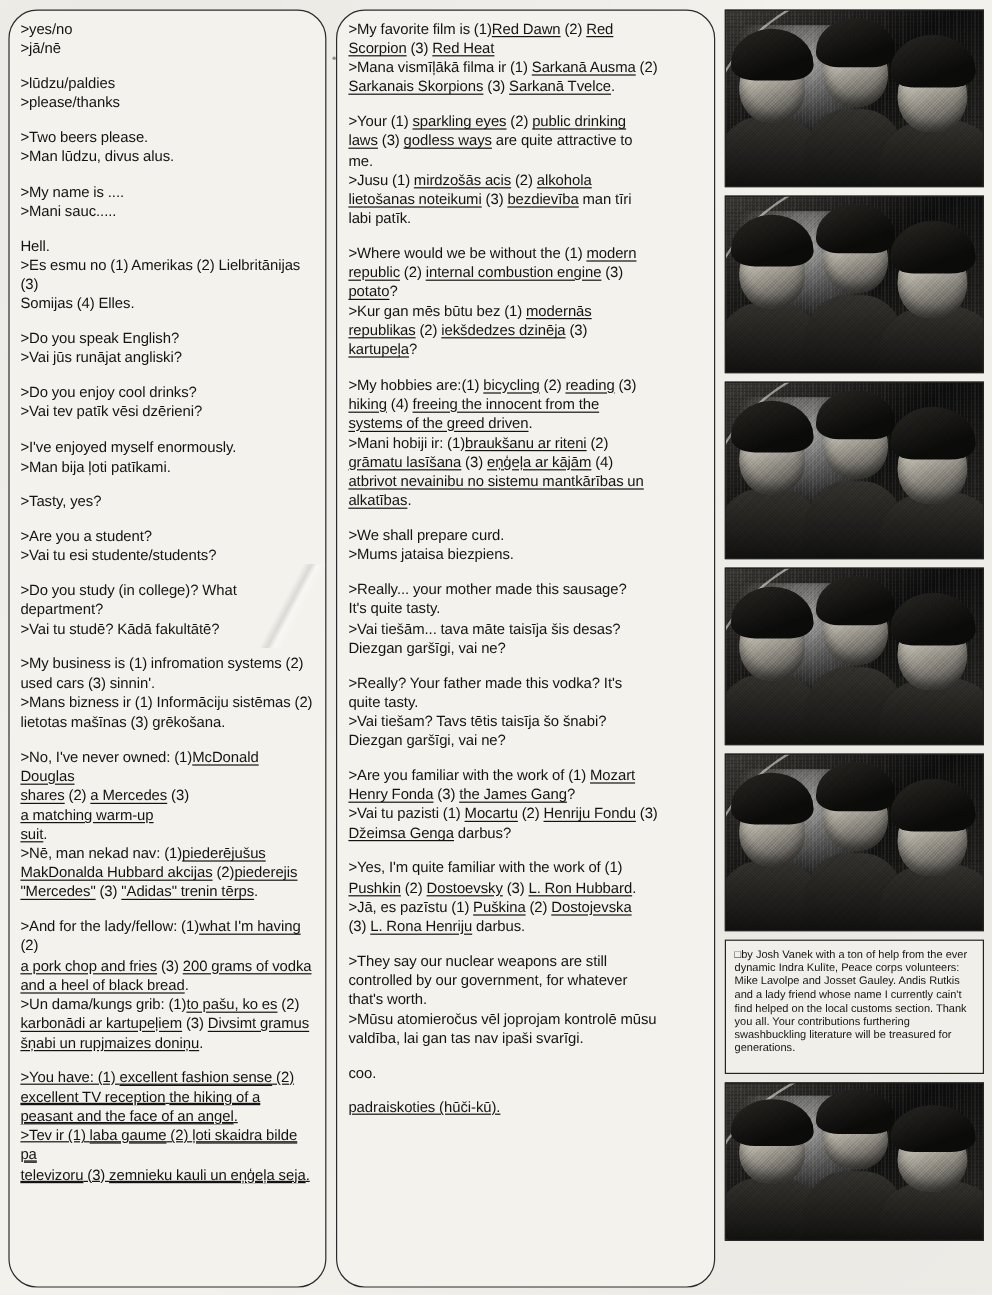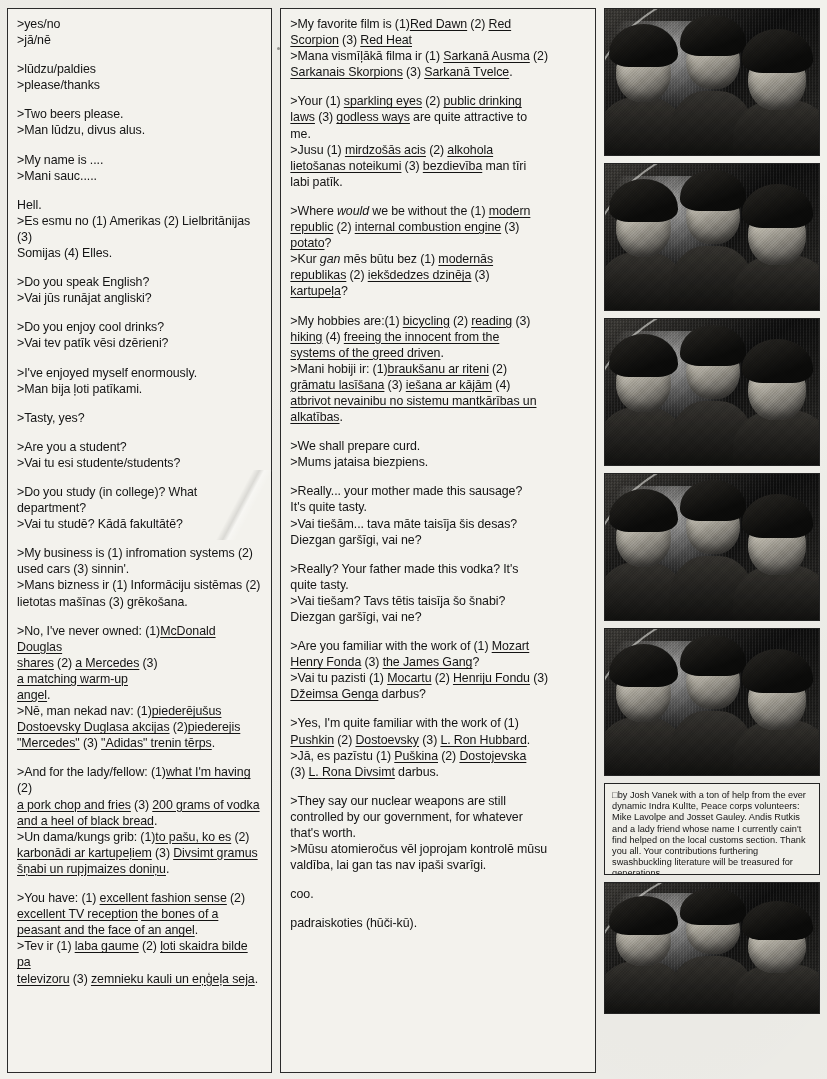--- a/index.html
+++ b/index.html
@@ -23,20 +23,21 @@
     background:
       radial-gradient(ellipse at 18% 12%, rgba(0,0,0,0.035), rgba(0,0,0,0) 55%),
       radial-gradient(ellipse at 82% 80%, rgba(0,0,0,0.04), rgba(0,0,0,0) 60%),
       #f2f1ec;
     display: flex;
     gap: 8px;
   }
   .col {
     position: relative;
     box-sizing: border-box;
+    border-radius: 24px;
   }
   .col-left {
     width: 278px;
     border: 1px solid #2b2b2b;
     background: #f3f2ed;
     padding: 7px 8px 6px 9px;
   }
   .col-mid {
     width: 331px;
     border: 1px solid #2b2b2b;
@@ -49,39 +50,39 @@
     flex-direction: column;
     gap: 7px;
   }
   .block {
     margin: 0 0 13px 0;
     font-size: 12.4px;
     line-height: 16.1px;
     letter-spacing: -0.05px;
     word-spacing: -0.2px;
   }
-  .block:last-child { margin-bottom: 0; }
+  .block:last-child { margin-bottom: 0; text-decoration: underline; }
   .line { display: block; }
   .u { text-decoration: underline; text-underline-offset: 1.5px; }
-  .i { font-style: italic; }
+  .i { }
   .photo {
     border: 1px solid #232323;
     background: #111;
     height: 146px;
     position: relative;
     overflow: hidden;
   }
   .photo.small { height: 130px; }
   .credit-box {
     border: 1px solid #232323;
     background: #f0efe9;
     padding: 6px 7px 7px 7px;
     font-size: 9.2px;
     line-height: 11.2px;
-    height: 92px;
+    height: 112px;
     box-sizing: border-box;
     overflow: hidden;
   }
   
   .ph-bg {
     position: absolute;
     inset: 0;
     background:
       repeating-linear-gradient(90deg, rgba(255,255,255,0.06) 0 1px, rgba(0,0,0,0) 1px 3px),
       repeating-linear-gradient(0deg, rgba(0,0,0,0.16) 0 1px, rgba(0,0,0,0) 1px 3px),
@@ -209,36 +210,36 @@
     <div class="block">
       <span class="line">&gt;My business is (1) infromation systems (2)</span>
       <span class="line">used cars (3) sinnin'.</span>
       <span class="line">&gt;Mans bizness ir (1) Informāciju sistēmas (2)</span>
       <span class="line">lietotas mašīnas (3) grēkošana.</span>
     </div>
     <div class="block">
       <span class="line"><span>&gt;No, I've never owned: (1)</span><span class="u">McDonald Douglas</span></span>
       <span class="line"><span class="u">shares</span><span> (2) </span><span class="u">a Mercedes</span><span> (3)</span></span>
       <span class="line"><span class="u">a matching warm-up</span></span>
-      <span class="line"><span class="u">angel</span><span>.</span></span>
+      <span class="line"><span class="u">suit</span><span>.</span></span>
       <span class="line"><span>&gt;Nē, man nekad nav: (1)</span><span class="u">piederējušus</span></span>
-      <span class="line"><span class="u">Dostoevsky Duglasa akcijas</span><span> (2)</span><span class="u">piederejis</span></span>
+      <span class="line"><span class="u">MakDonalda Hubbard akcijas</span><span> (2)</span><span class="u">piederejis</span></span>
       <span class="line"><span class="u">"Mercedes"</span><span> (3) </span><span class="u">"Adidas" trenin tērps</span><span>.</span></span>
     </div>
     <div class="block">
       <span class="line"><span>&gt;And for the lady/fellow: (1)</span><span class="u">what I'm having</span><span> (2)</span></span>
       <span class="line"><span class="u">a pork chop and fries</span><span> (3) </span><span class="u">200 grams of vodka</span></span>
       <span class="line"><span class="u">and a heel of black bread</span><span>.</span></span>
       <span class="line"><span>&gt;Un dama/kungs grib: (1)</span><span class="u">to pašu, ko es</span><span> (2)</span></span>
       <span class="line"><span class="u">karbonādi ar kartupeļiem</span><span> (3) </span><span class="u">Divsimt gramus</span></span>
       <span class="line"><span class="u">šņabi un rupjmaizes doniņu</span><span>.</span></span>
     </div>
     <div class="block">
       <span class="line"><span>&gt;You have: (1) </span><span class="u">excellent fashion sense</span><span> (2)</span></span>
-      <span class="line"><span class="u">excellent TV reception</span><span> </span><span class="u">the bones of a</span></span>
+      <span class="line"><span class="u">excellent TV reception</span><span> </span><span class="u">the hiking of a</span></span>
       <span class="line"><span class="u">peasant and the face of an angel</span><span>.</span></span>
       <span class="line"><span>&gt;Tev ir (1) </span><span class="u">laba gaume</span><span> (2) </span><span class="u">ļoti skaidra bilde pa</span></span>
       <span class="line"><span class="u">televizoru</span><span> (3) </span><span class="u">zemnieku kauli un eņģeļa seja</span><span>.</span></span>
     </div>
   </div>
 
   <div class="col col-mid">
     <div class="block">
       <span class="line"><span>&gt;My favorite film is (1)</span><span class="u">Red Dawn</span><span> (2) </span><span class="u">Red</span></span>
       <span class="line"><span class="u">Scorpion</span><span> (3) </span><span class="u">Red Heat</span></span>
@@ -259,21 +260,21 @@
       <span class="line"><span class="u">potato</span><span>?</span></span>
       <span class="line"><span>&gt;Kur </span><span class="i">gan</span><span> mēs būtu bez (1) </span><span class="u">modernās</span></span>
       <span class="line"><span class="u">republikas</span><span> (2) </span><span class="u">iekšdedzes dzinēja</span><span> (3)</span></span>
       <span class="line"><span class="u">kartupeļa</span><span>?</span></span>
     </div>
     <div class="block">
       <span class="line"><span>&gt;My hobbies are:(1) </span><span class="u">bicycling</span><span> (2) </span><span class="u">reading</span><span> (3)</span></span>
       <span class="line"><span class="u">hiking</span><span> (4) </span><span class="u">freeing the innocent from the</span></span>
       <span class="line"><span class="u">systems of the greed driven</span><span>.</span></span>
       <span class="line"><span>&gt;Mani hobiji ir: (1)</span><span class="u">braukšanu ar riteni</span><span> (2)</span></span>
-      <span class="line"><span class="u">grāmatu lasīšana</span><span> (3) </span><span class="u">iešana ar kājām</span><span> (4)</span></span>
+      <span class="line"><span class="u">grāmatu lasīšana</span><span> (3) </span><span class="u">eņģeļa ar kājām</span><span> (4)</span></span>
       <span class="line"><span class="u">atbrivot nevainibu no sistemu mantkārības un</span></span>
       <span class="line"><span class="u">alkatības</span><span>.</span></span>
     </div>
     <div class="block">
       <span class="line">&gt;We shall prepare curd.</span>
       <span class="line">&gt;Mums jataisa biezpiens.</span>
     </div>
     <div class="block">
       <span class="line"> &gt;Really...  your mother made this sausage?</span>
       <span class="line">It's quite tasty.</span>
@@ -289,21 +290,21 @@
     <div class="block">
       <span class="line"><span>&gt;Are you familiar with the work of (1) </span><span class="u">Mozart</span></span>
       <span class="line"><span class="u">Henry Fonda</span><span> (3) </span><span class="u">the James Gang</span><span>?</span></span>
       <span class="line"><span>&gt;Vai tu pazisti (1) </span><span class="u">Mocartu</span><span> (2) </span><span class="u">Henriju Fondu</span><span> (3)</span></span>
       <span class="line"><span class="u">Džeimsa Genga</span><span> darbus?</span></span>
     </div>
     <div class="block">
       <span class="line"><span>&gt;Yes, I'm quite familiar with the work of (1)</span></span>
       <span class="line"><span class="u">Pushkin</span><span> (2) </span><span class="u">Dostoevsky</span><span> (3) </span><span class="u">L. Ron Hubbard</span><span>.</span></span>
       <span class="line"><span>&gt;Jā, es pazīstu (1) </span><span class="u">Puškina</span><span> (2) </span><span class="u">Dostojevska</span></span>
-      <span class="line"><span>(3) </span><span class="u">L. Rona Divsimt</span><span> darbus.</span></span>
+      <span class="line"><span>(3) </span><span class="u">L. Rona Henriju</span><span> darbus.</span></span>
     </div>
     <div class="block">
       <span class="line">&gt;They say our nuclear weapons are still</span>
       <span class="line">controlled by our government, for whatever</span>
       <span class="line">that's worth.</span>
       <span class="line">&gt;Mūsu atomieročus vēl joprojam kontrolē mūsu</span>
       <span class="line">valdība, lai gan tas nav ipaši svarīgi.</span>
     </div>
     <div class="block">
       <span class="line">coo.</span>

